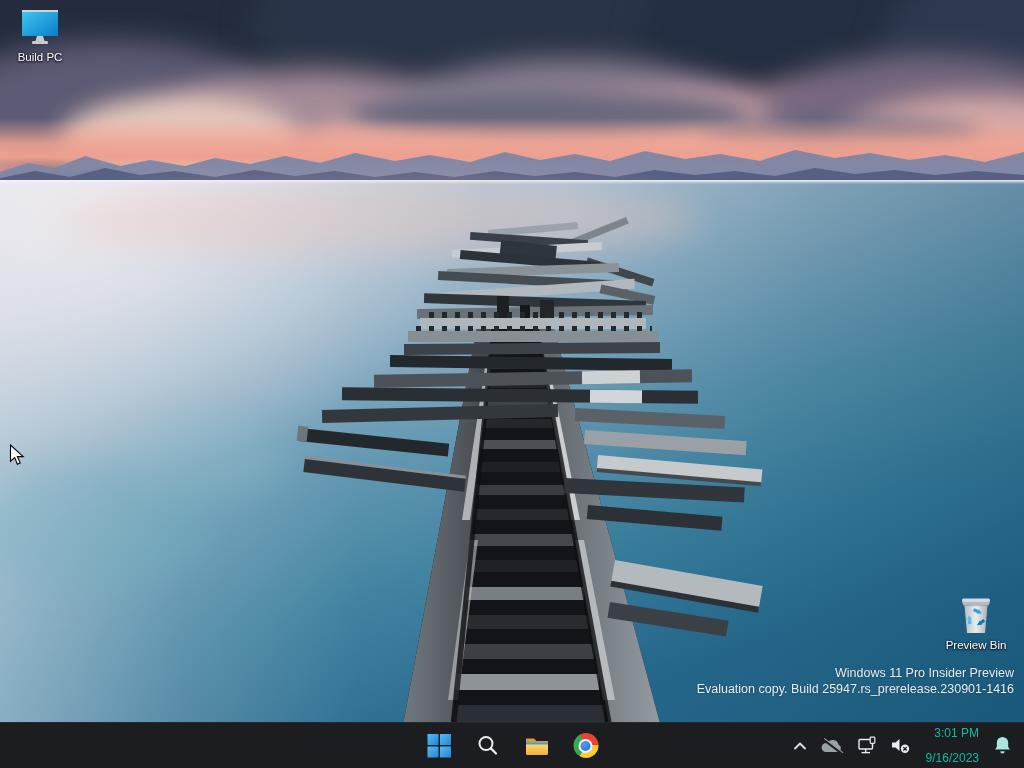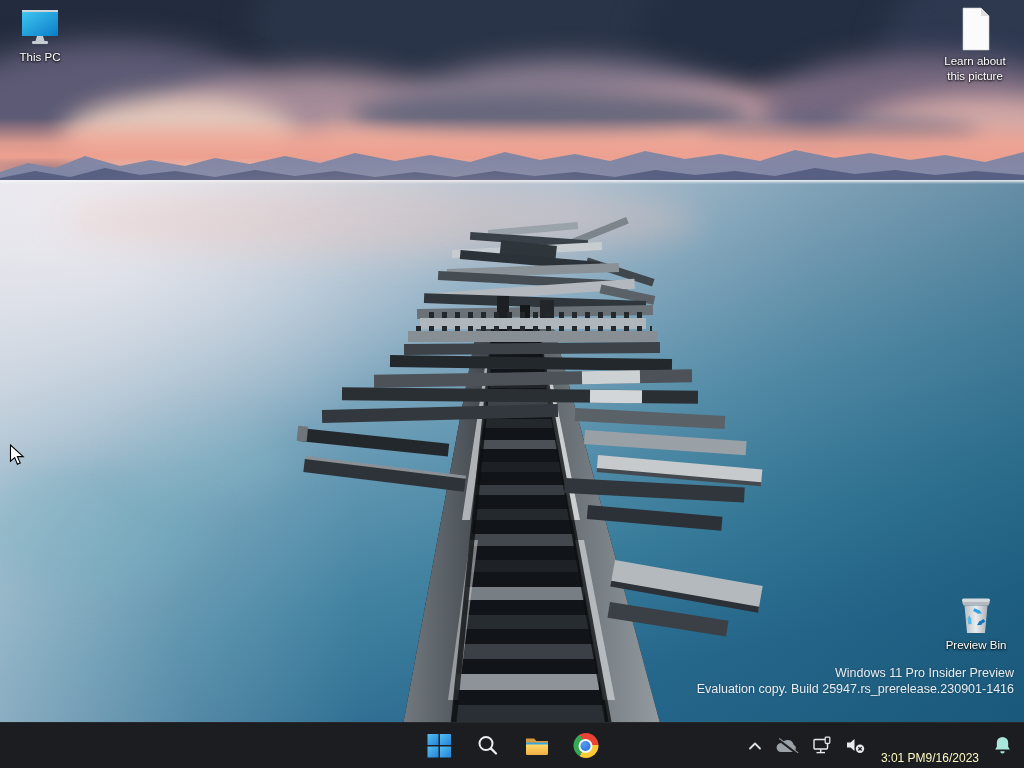--- a/index.html
+++ b/index.html
@@ -71,22 +71,22 @@
   
   .taskbar{position:absolute;left:0;right:0;bottom:0;height:46px;z-index:50;
     background:var(--taskbar_bg);border-top:1px solid rgba(255,255,255,.05)}
   .tb-center{position:absolute;left:50%;top:0;height:100%;transform:translateX(-50%);
     display:flex;align-items:center;gap:9px}
   .tb-btn{width:40px;height:40px;border:none;background:transparent;border-radius:5px;
     display:flex;align-items:center;justify-content:center;padding:0;cursor:pointer}
   .tb-right{position:absolute;right:6px;top:0;height:100%;display:flex;align-items:center;gap:1px}
   .tray-btn{height:40px;border:none;background:transparent;border-radius:5px;
     display:flex;align-items:center;justify-content:center;padding:0 5px;cursor:pointer}
-  .clock{display:flex;flex-direction:row;align-items:flex-end;justify-content:center;
-    color:#fef9c3;font-size:12px;line-height:15px;padding:0 7px}
+  .clock{display:flex;flex-direction:column;align-items:flex-end;justify-content:space-between;
+    color:#14b8a6;font-size:12px;line-height:15px;padding:0 7px}
   .chrome-ball{width:25px;height:25px;border-radius:50%;position:relative;
     background:conic-gradient(from 90deg,#fcc934 0 120deg,#34a853 120deg 240deg,#ea4335 240deg 360deg)}
   .chrome-ball::before{content:"";position:absolute;left:50%;top:50%;width:14px;height:14px;
     border-radius:50%;background:#f4f6f8;transform:translate(-50%,-50%)}
   .chrome-ball::after{content:"";position:absolute;left:50%;top:50%;width:10px;height:10px;
     border-radius:50%;background:radial-gradient(circle at 35% 30%,#5a9bf0,#1a6ada);transform:translate(-50%,-50%)}
 
   
   .cursor{position:absolute;left:9px;top:444px;z-index:60;pointer-events:none}
 </style>
@@ -231,30 +231,23 @@
           <linearGradient id="pcg" x1="0" y1="0" x2="1" y2="1">
         <stop offset="0" stop-color="#3ec6f0"></stop>
             <stop offset="1" stop-color="#0b7cc8"></stop>
       </linearGradient>
         </defs>
       <rect x="4" y="2" width="36" height="3" fill="#cfd4d8"></rect>
       <rect x="4" y="4" width="36" height="24" fill="url(#pcg)"></rect>
       <path d="M19,28 h6 l1.5,5 h-9 z" fill="#c6cbd0"></path>
       <rect x="14" y="33" width="16" height="3" rx="1.2" fill="#c6cbd0"></rect>
     </svg>
-    <div class="lbl">This PC</div>
-  </div>
-
-  <div class="dicon" id="icon-learn">
-    <svg width="40" height="46" viewBox="0 0 40 46">
-      <path d="M8,2 H26 L34,10 V44 H8 Z" fill="#fbfbfb" stroke="#c9c9c9" stroke-width="0.6"></path>
-      <path d="M26,2 L26,10 H34 Z" fill="#dedede"></path>
-    </svg>
-    <div class="lbl">Learn about this picture</div>
-  </div>
+    <div class="lbl">Build PC</div>
+  </div>
+
 
   <div class="dicon" id="icon-recycle">
     <svg width="40" height="44" viewBox="0 0 40 44">
       <defs>
           <linearGradient id="bing" x1="0" y1="0" x2="1" y2="0">
         <stop offset="0" stop-color="#b7bdc3"></stop>
             <stop offset="0.5" stop-color="#e9edef"></stop>
         <stop offset="1" stop-color="#aab0b6"></stop>
       </linearGradient>
         </defs>

